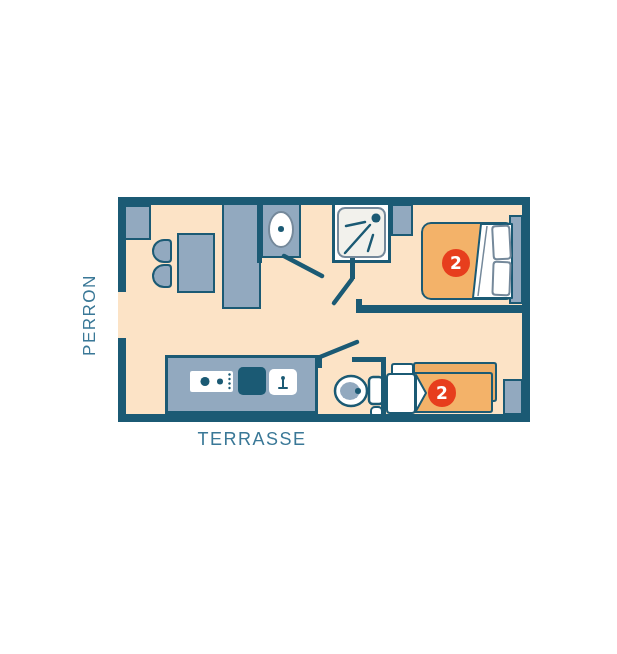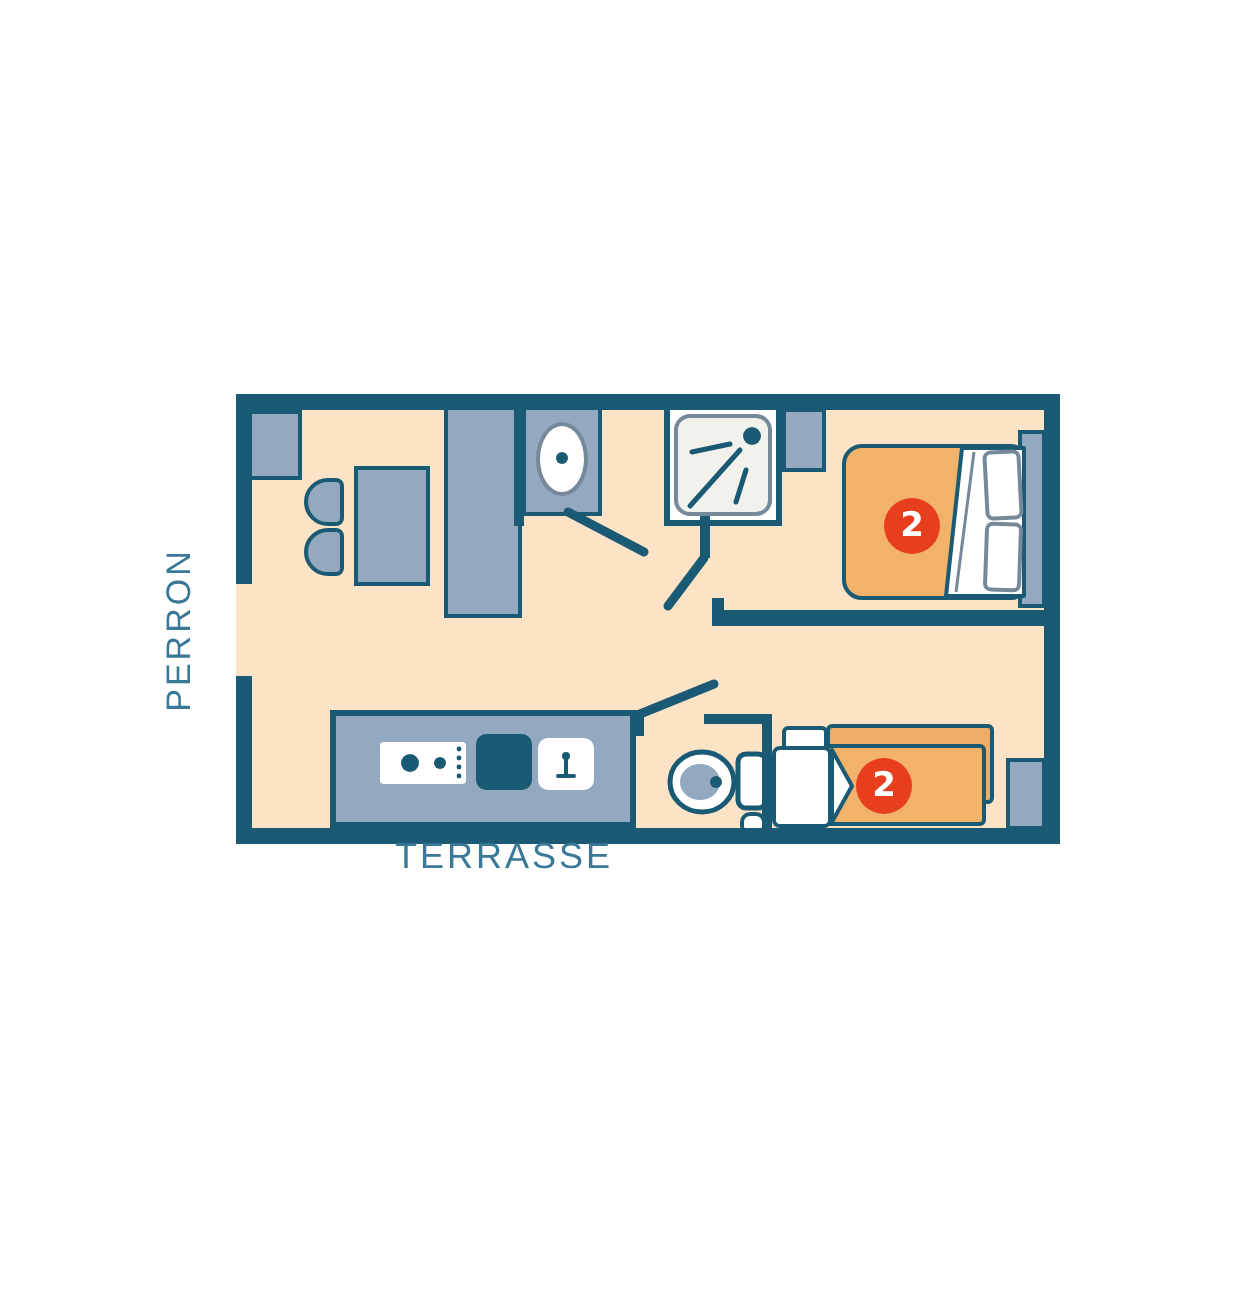--- a/index.html
+++ b/index.html
@@ -141,15 +141,15 @@
   <div class="abs wall" style="left:381px;top:357px;width:5px;height:57px;"></div>
   <div class="abs wall" style="left:317px;top:355px;width:5px;height:13px;"></div>
 
   <svg class="abs overlay" style="left:0;top:0;" width="617" height="654" viewBox="0 0 617 654">
     <line x1="284" y1="256" x2="322" y2="276" style="stroke:var(--wall,#1b5a74);stroke-width:4.5;stroke-linecap:round"></line>
     <line x1="352" y1="279" x2="334" y2="303" style="stroke:var(--wall,#1b5a74);stroke-width:4.5;stroke-linecap:round"></line>
     <line x1="320" y1="357" x2="357" y2="342" style="stroke:var(--wall,#1b5a74);stroke-width:4.5;stroke-linecap:round"></line>
   </svg>
 
   <div class="abs plan-label label-perron" style="left:38px;top:302px;width:110px;height:26px;">PERRON</div>
-  <div class="abs plan-label" style="left:178px;top:418px;width:148px;height:26px;">TERRASSE</div>
+  <div class="abs plan-label" style="left:178px;top:429px;width:148px;height:26px;">TERRASSE</div>
 
 </div>
 
 </body></html>

